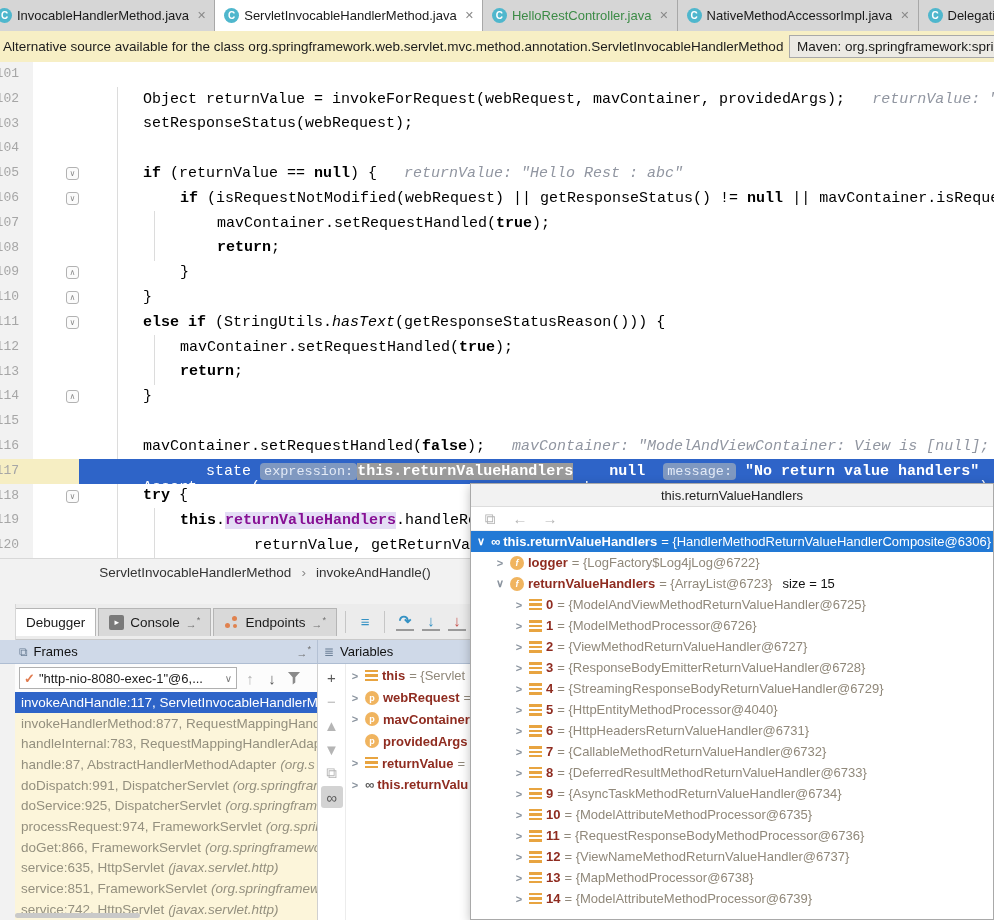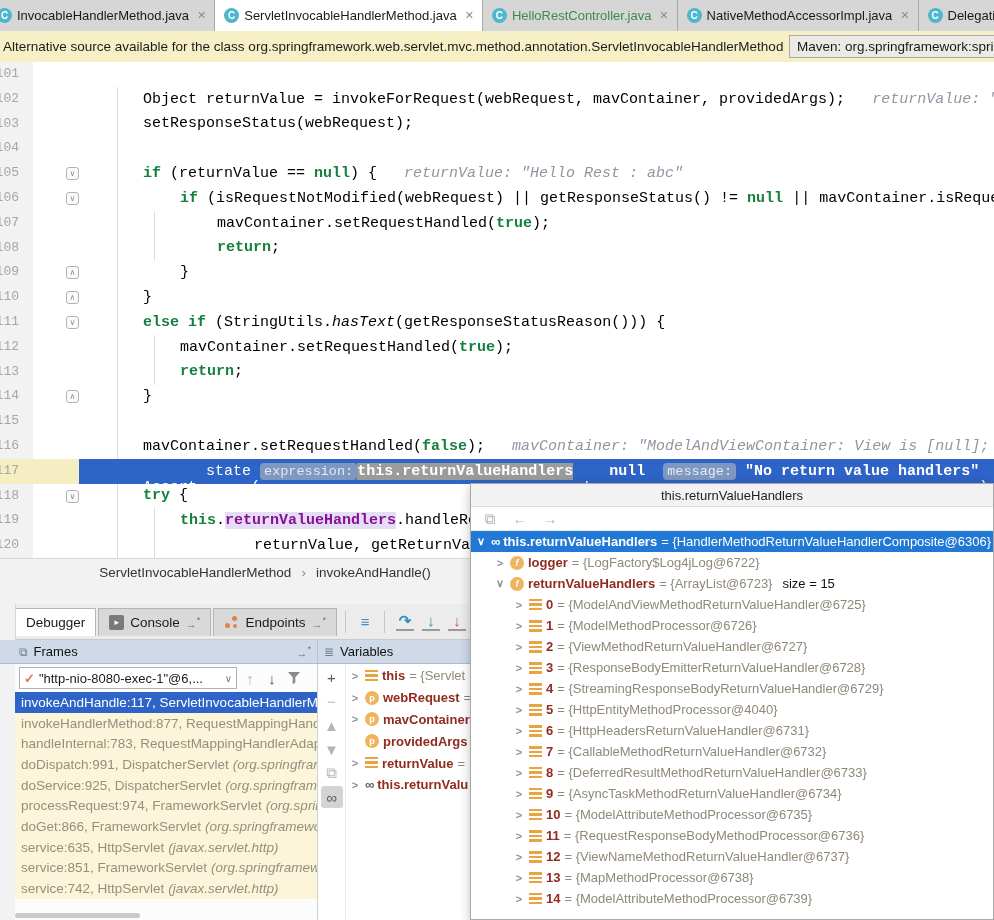--- a/index.html
+++ b/index.html
@@ -31,21 +31,21 @@
   .eline{display:flex;height:24.8px;align-items:center;position:relative;}
   .ln-wrap{width:33px;flex:none;align-self:stretch;background:#f2f2f2;position:relative;overflow:hidden;}
   .ln{position:absolute;right:14px;top:4px;font-family:"Liberation Mono",monospace;font-size:13px;color:#a6a6a6;white-space:nowrap;}
   .fold-wrap{width:46px;flex:none;align-self:stretch;position:relative;}
   .fold{position:absolute;left:33px;top:6px;width:11px;height:11px;border:1px solid #b2b2b2;border-radius:3px;
         background:#fbfbfb;color:#8a8a8a;font-size:8px;line-height:11px;text-align:center;}
   .eline.cur .ln-wrap,.eline.cur .fold-wrap{background:#f6eec3;}
   .code{flex:1;align-self:stretch;display:flex;align-items:center;white-space:pre;overflow:hidden;
         font-family:"Liberation Mono",monospace;font-size:15px;color:#000;}
   .eline.cur .code{background:#2e64c8;color:#fff;}
-  .s-k{color:#15803d;font-weight:bold;}
+  .s-k{color:#000000;font-weight:bold;}
   .s-m{font-style:italic;}
   .s-h{color:#9196a1;font-style:italic;}
   .s-f{color:#871094;font-weight:bold;background:#e4ddf5;}
   .s-w{color:#fff;margin-top:32px;}
   .s-wi{color:#fff;}
   .s-wb{color:#fff;font-weight:bold;}
   .s-chip{background:#7f98c0;color:#e3eaf6;border-radius:4px;padding:1px 4px;font-size:13.5px;}
   .s-gbox{background:#9b9b9b;color:#fff;font-weight:bold;}
 
   
@@ -406,20 +406,24 @@
   <div class="frow selected">
         <span>invokeAndHandle:117, ServletInvocableHandlerMe</span>
       </div>
       <div class="frow">
         <span>invokeHandlerMethod:877, RequestMappingHand</span>
       </div>
       <div class="frow">
         <span>handleInternal:783, RequestMappingHandlerAdap</span>
       </div>
       <div class="frow">
+        <span>handle:87, AbstractHandlerMethodAdapter</span>
+        <span class="fpkg">(org.s</span>
+      </div>
+      <div class="frow">
         <span>doDispatch:991, DispatcherServlet</span>
         <span class="fpkg">(org.springfram</span>
       </div>
       <div class="frow">
         <span>doService:925, DispatcherServlet</span>
         <span class="fpkg">(org.springframe</span>
       </div>
       <div class="frow">
         <span>processRequest:974, FrameworkServlet</span>
         <span class="fpkg">(org.sprin</span>

